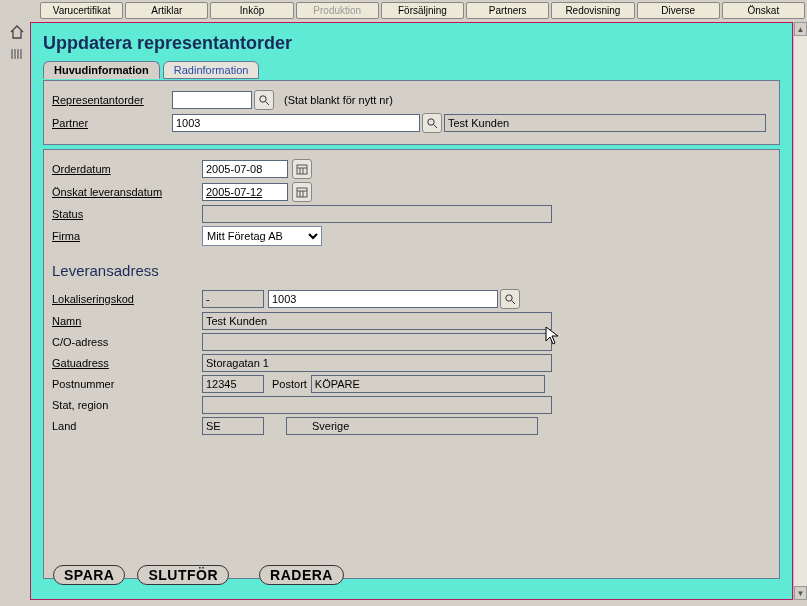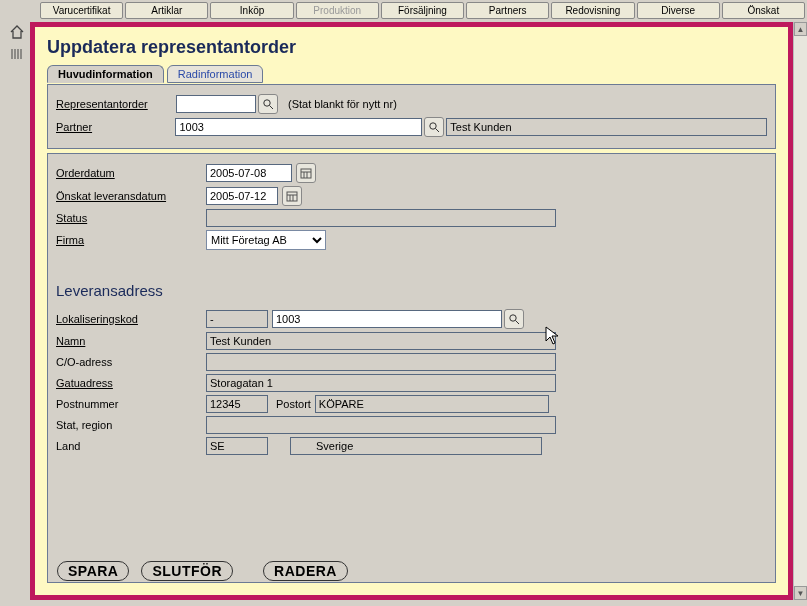--- a/index.html
+++ b/index.html
@@ -37,22 +37,22 @@
     width: 26px;
     display: flex;
     flex-direction: column;
     gap: 6px;
     align-items: center;
   }
   .left-icons .icon { width:16px; height:16px; display:flex; align-items:center; justify-content:center; font-size:14px; color:#333;}
   .main {
     position: absolute;
     left: 30px; right: 14px; top: 22px; bottom: 6px;
-    background: #fef9c3;
-    border: 5px solid #be185d;
+    background: #5eead4;
+    border: 1px solid #be185d;
   }
   .scrollbar {
     position: absolute;
     right: 0; top: 22px; bottom: 6px;
     width: 14px;
     background: #e8e6dd;
     border-left:1px solid #bbb;
   }
   .scrollbar .arrow {
     height: 14px; background:#d4d0c8; border:1px solid #999;
@@ -121,21 +121,21 @@
     border-radius:3px;
     display:inline-flex;align-items:center;justify-content:center;
     margin-left:4px; cursor:pointer;
   }
   select {
     border:1px solid #7a8aa3;
     background:#fff;font-size:11px;height:20px;
   }
   .section-h {
     font-size:15px; color:#1a2a5a;
-    margin: 32px 0 10px 0;
+    margin: 16px 0 10px 0;
   }
   .btnrow { margin-top: 14px; display:flex; gap:12px; }
   .obtn {
     border:1px solid #333;
     background:#d4d0c8;
     border-radius:10px;
     font-size:14px;
     font-weight:bold;
     padding:1px 10px;
     letter-spacing:0.5px;
@@ -220,21 +220,21 @@
         <svg width="12" height="12" viewBox="0 0 12 12">
             <rect x="1" y="2" width="10" height="9" fill="none" stroke="#555"></rect>
             <line x1="1" y1="5" x2="11" y2="5" stroke="#555"></line>
             <line x1="4" y1="5" x2="4" y2="11" stroke="#555"></line>
             <line x1="7" y1="5" x2="7" y2="11" stroke="#555"></line>
           </svg>
       </span>
     </div>
     <div class="row">
       <span class="lbl wide">Önskat leveransdatum</span>
-      <input type="text" style="width: 72px;" value="2005-07-12">
+      <input type="text" style="width: 86px; text-decoration: underline;" value="2005-07-12">
       <span class="cal-btn">
         <svg width="12" height="12" viewBox="0 0 12 12">
             <rect x="1" y="2" width="10" height="9" fill="none" stroke="#555"></rect>
             <line x1="1" y1="5" x2="11" y2="5" stroke="#555"></line>
             <line x1="4" y1="5" x2="4" y2="11" stroke="#555"></line>
             <line x1="7" y1="5" x2="7" y2="11" stroke="#555"></line>
           </svg>
       </span>
     </div>
     <div class="row">

